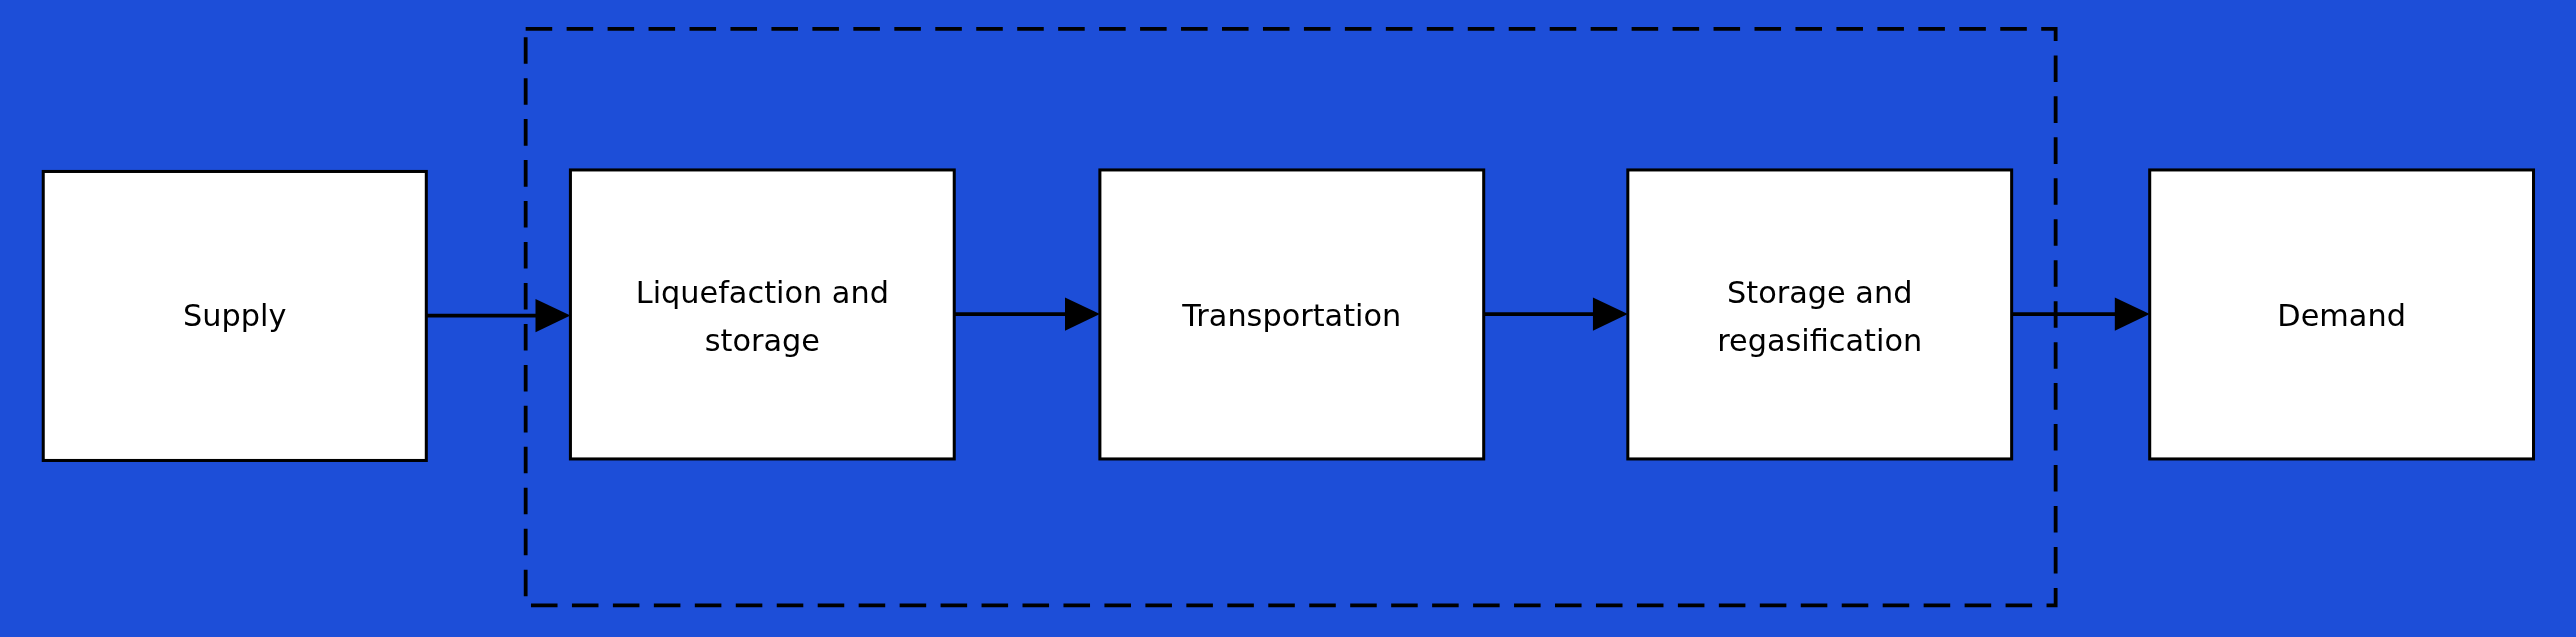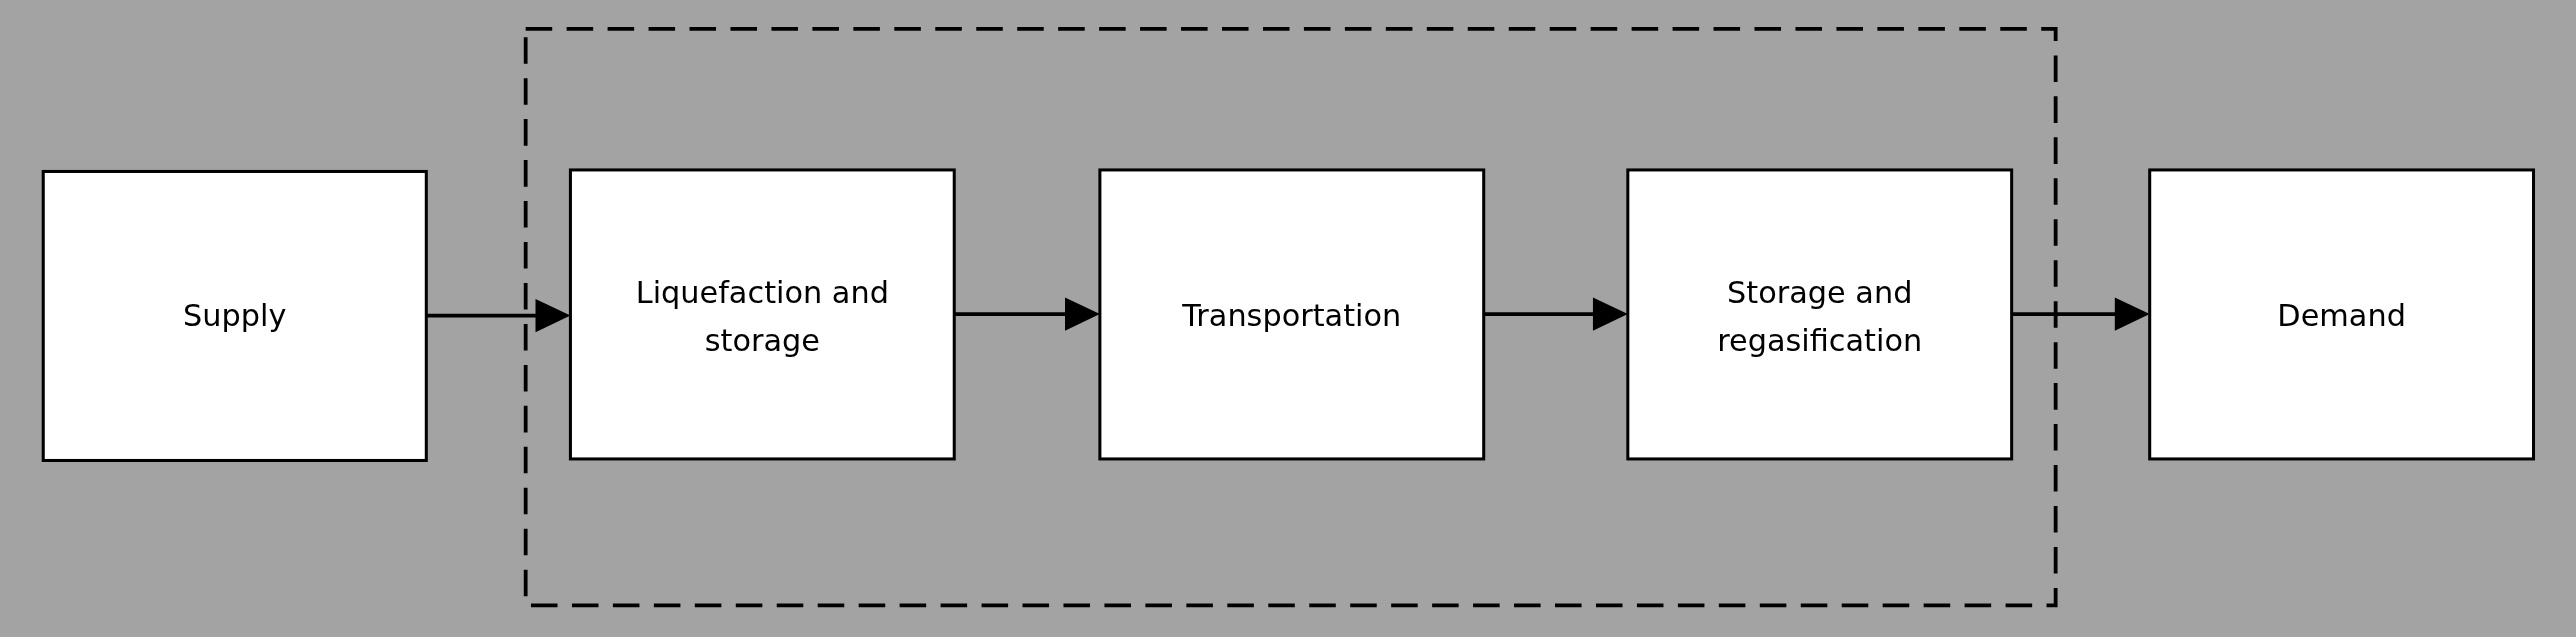--- a/index.html
+++ b/index.html
@@ -10,21 +10,21 @@
   body {
     width: 2576px;
     height: 638px;
     overflow: hidden;
     font-family: "DejaVu Sans", sans-serif;
   }
   #diagram-root {
     position: relative;
     width: 2576px;
     height: 638px;
-    background: #a3a3a3;
+    background: #1d4ed8;
   }
   svg.flow-canvas {
     position: absolute;
     top: 0;
     left: 0;
     width: 2576px;
     height: 638px;
     display: block;
   }
   .node-rect {

